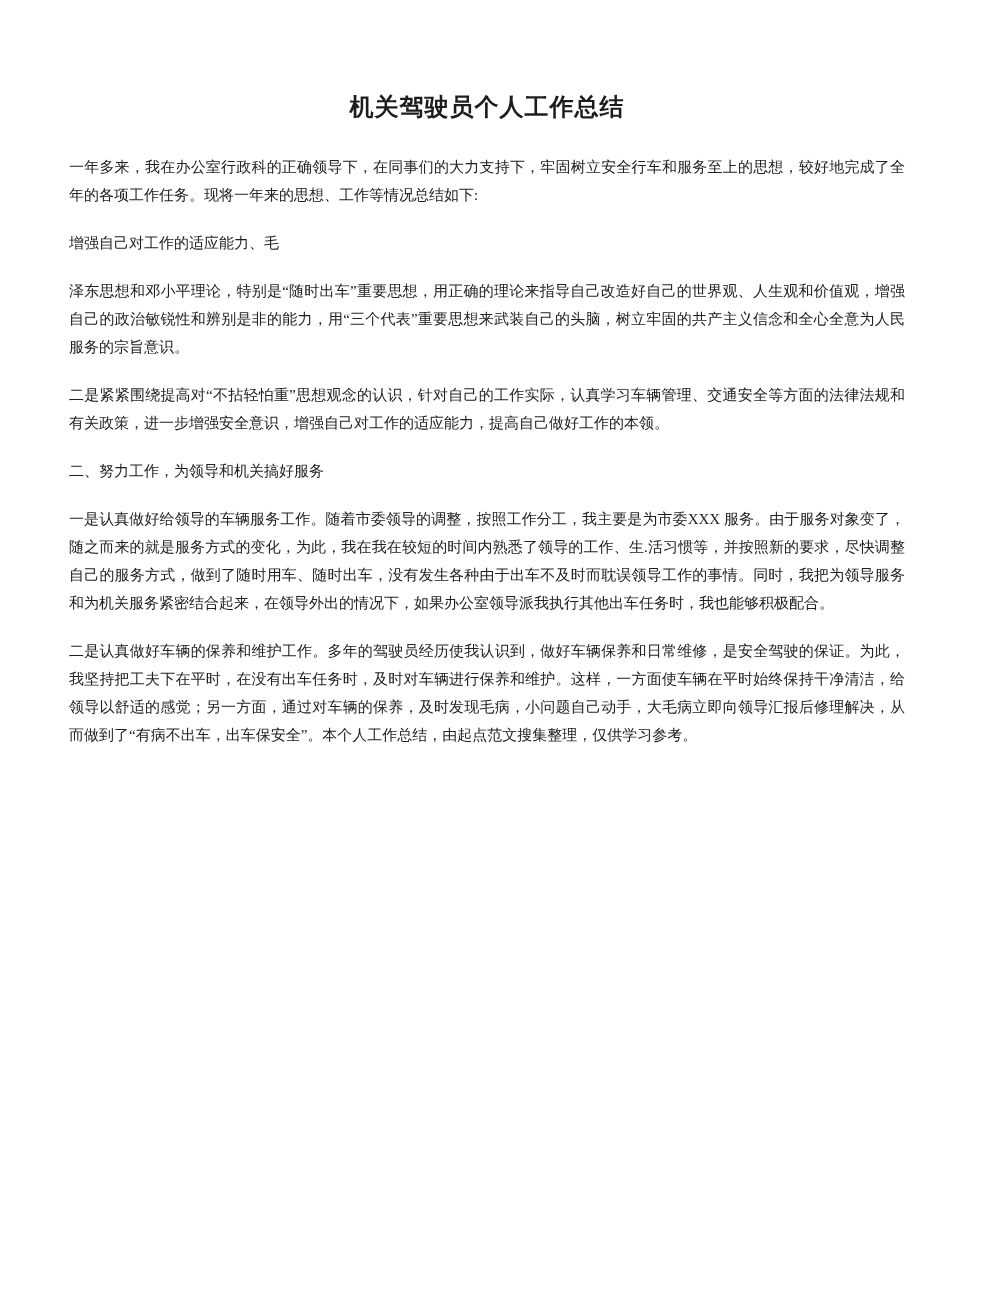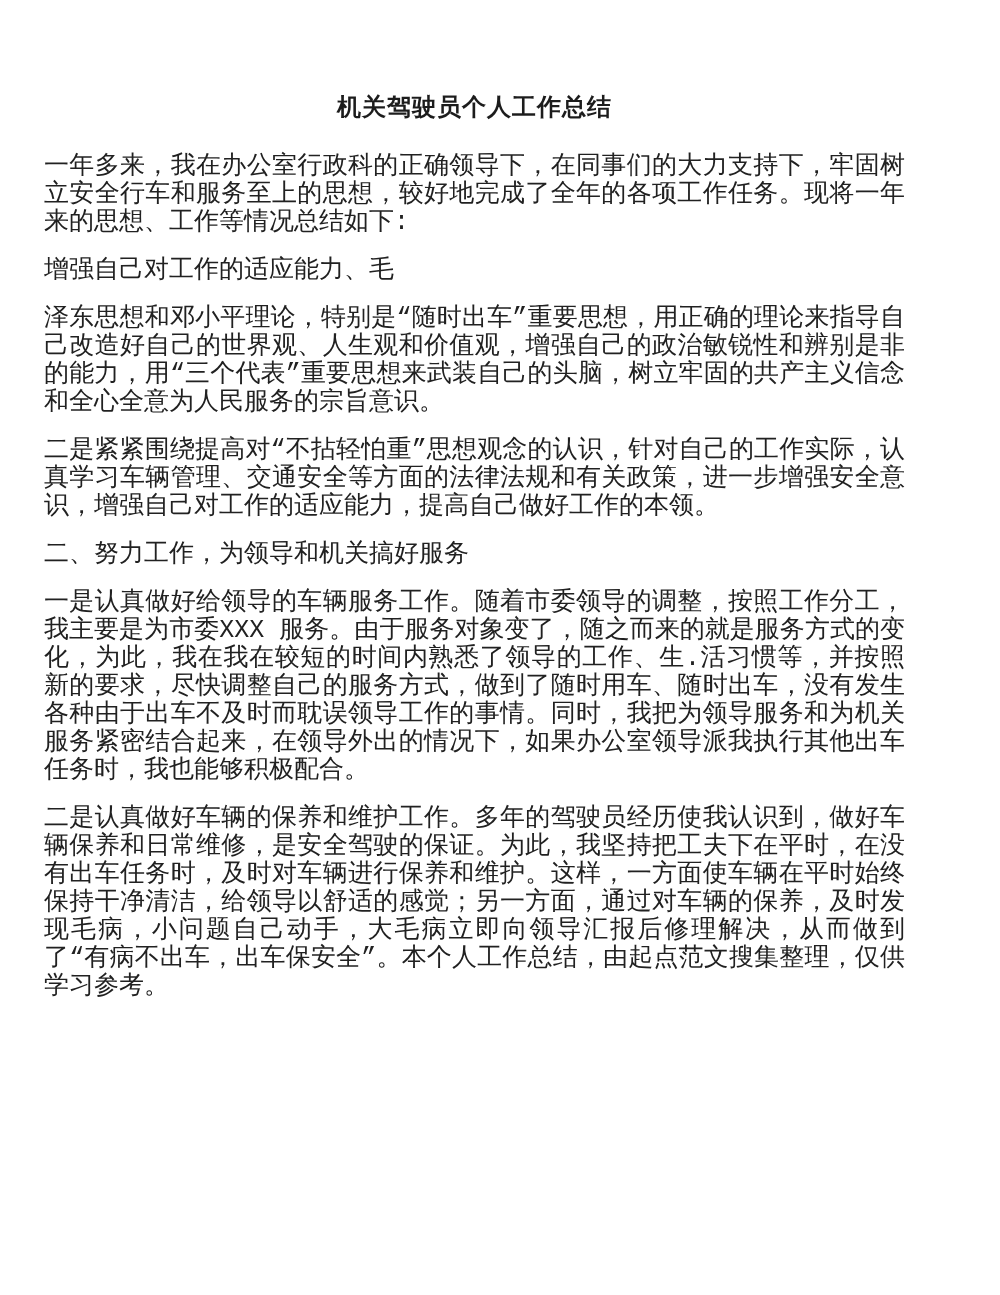--- a/index.html
+++ b/index.html
@@ -7,44 +7,43 @@
     padding: 0;
     background: #ffffff;
   }
   .page {
     position: relative;
     width: 1000px;
     height: 1295px;
     margin: 0 auto;
     background: #ffffff;
     box-sizing: border-box;
-    padding: 92px 95px 0 44px;
+    padding: 92px 95px 0 69px;
     overflow: hidden;
     color: #212121;
     font-family: "Liberation Serif", serif;
   }
   .doc-title {
     margin: 0 0 31px 0;
     font-family: "Liberation Sans", sans-serif;
     font-size: 24px;
     line-height: 30px;
     font-weight: 700;
     text-align: center;
     color: #1c1c1c;
     letter-spacing: 1px;
   }
   .doc-body p {
     margin: 0 0 20px 0;
-    font-size: 25px;
+    font-size: 15px;
     line-height: 28px;
     text-align: justify;
     text-justify: inter-character;
     word-break: normal;
     color: #212121;
-    font-family: Liberation Mono, monospace;
   }
 </style>
 </head>
 <body>
 
 <div class="page">
   <h1 class="doc-title">机关驾驶员个人工作总结</h1>
   <div class="doc-body">
       <p>一年多来，我在办公室行政科的正确领导下，在同事们的大力支持下，牢固树立安全行车和服务至上的思想，较好地完成了全年的各项工作任务。现将一年来的思想、工作等情况总结如下:</p>
       <p>增强自己对工作的适应能力、毛</p>

